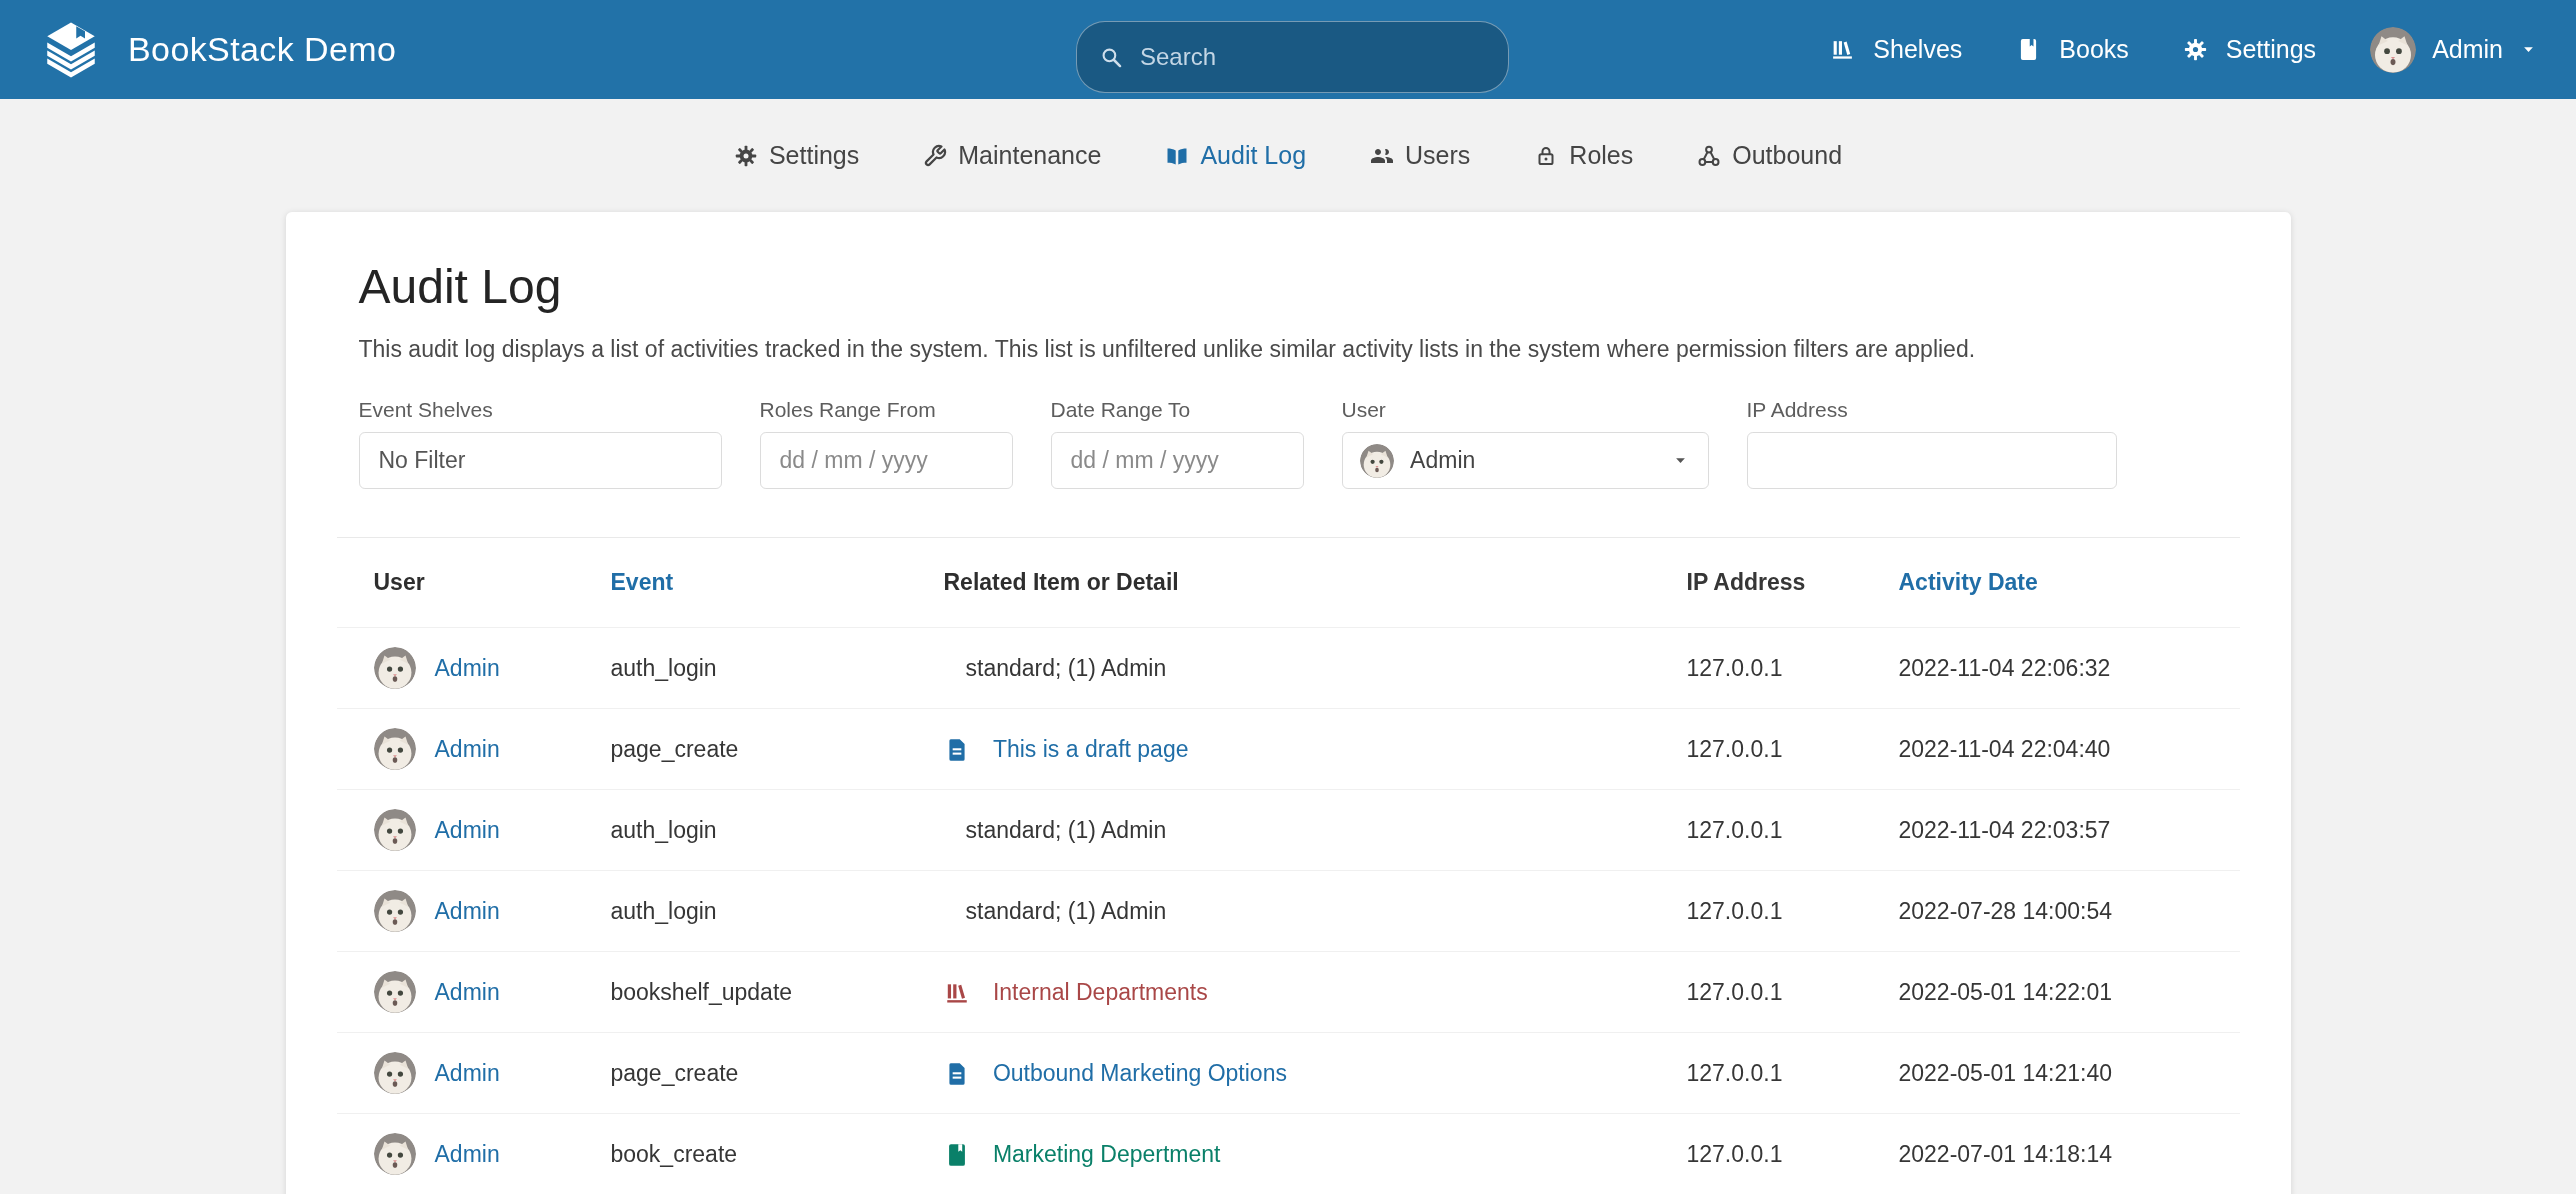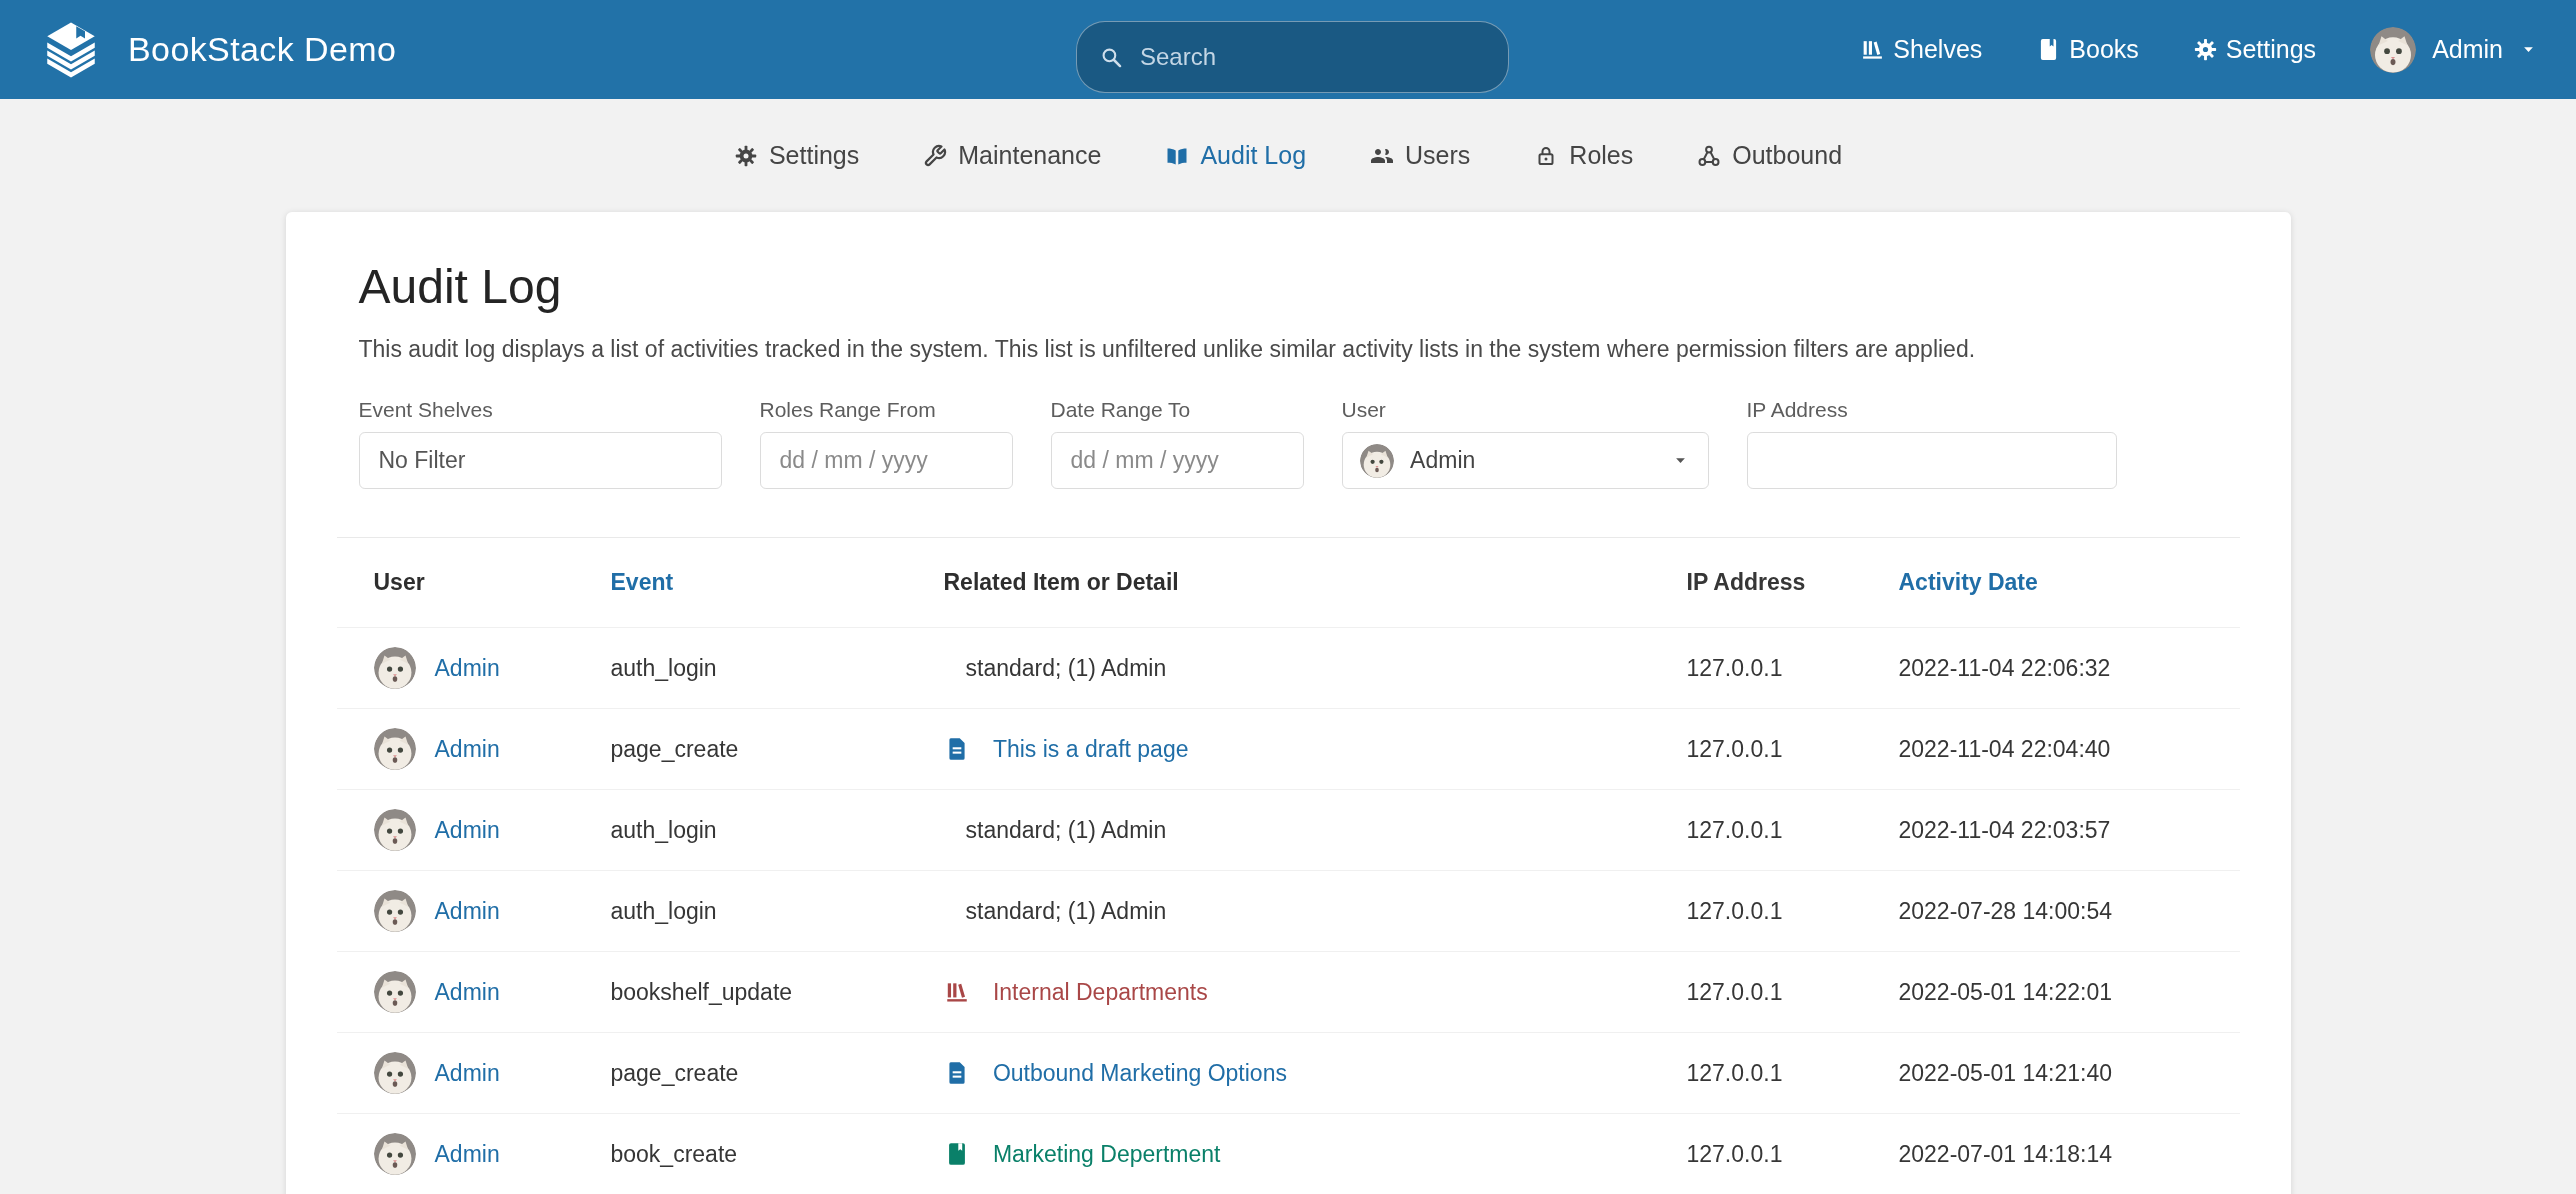--- a/index.html
+++ b/index.html
@@ -27,21 +27,21 @@
     background:rgba(0,0,0,.22); display:flex; align-items:center; padding:0 22px; gap:16px;
   }
   .searchbox .s-icon svg { width:25px; height:25px; color:#cfdfec; }
   .searchbox input {
     flex:1; background:transparent; border:none; outline:none;
     font-size:24px; color:#fff; font-family:inherit;
   }
   .searchbox input::placeholder { color:#c3d6e5; }
 
   .header-nav { position:absolute; right:38px; top:0; height:99px; display:flex; align-items:center; gap:54px; }
-  .hnav-item { display:flex; align-items:center; gap:8px; color:#fff; font-size:25px; cursor:pointer; }
+  .hnav-item { display:flex; align-items:center; gap:18px; color:#fff; font-size:25px; cursor:pointer; }
   .hnav-item svg { width:25px; height:25px; color:#fff; }
   .user-menu { display:flex; align-items:center; gap:16px; color:#fff; font-size:25px; cursor:pointer; }
   .avatar { border-radius:50%; overflow:hidden; flex:0 0 auto; }
   .avatar.av-lg { width:46px; height:46px; }
   .avatar.av-md { width:34px; height:34px; }
   .avatar.av-row { width:42px; height:42px; }
   .caret svg { width:19px; height:19px; color:#fff; }
 
   
   .settings-nav {
@@ -87,21 +87,21 @@
     display:grid; grid-template-columns:274px 333px 743px 212px 1fr;
     align-items:center; border-bottom:1.5px solid #f0f0f0;
   }
   .t-head { height:90px; font-weight:bold; font-size:23px; color:#2e2e2e; }
   .t-head .cell-user { padding-left:37px; }
   .t-head a { color:var(--c-link); text-decoration:none; cursor:pointer; }
   .t-body .t-row { height:81px; font-size:23px; }
   .cell-user { display:flex; align-items:center; gap:19px; padding-left:37px; }
   .cell-user a { color:var(--c-link); text-decoration:none; cursor:pointer; }
   .cell-event { color:#363636; }
-  .cell-related a { display:flex; align-items:flex-start; gap:23.4px; text-decoration:none; cursor:pointer; }
+  .cell-related a { display:flex; align-items:flex-end; gap:23.4px; text-decoration:none; cursor:pointer; }
   .cell-related .rel-icon svg { width:26px; height:26px; }
   .cell-related .rel-plain { color:#363636; padding-left:22px; }
   .rel-page { color:var(--c-link); }
   .rel-bookshelf { color:var(--c-shelf); }
   .rel-book { color:var(--c-book); }
   .cell-ip, .cell-date { color:#363636; }
 </style>
 </head>
 <body style="--c-primary: #2272a8; --c-link: #206ea7; --c-book: #0a8069; --c-shelf: #a94747;">
 

